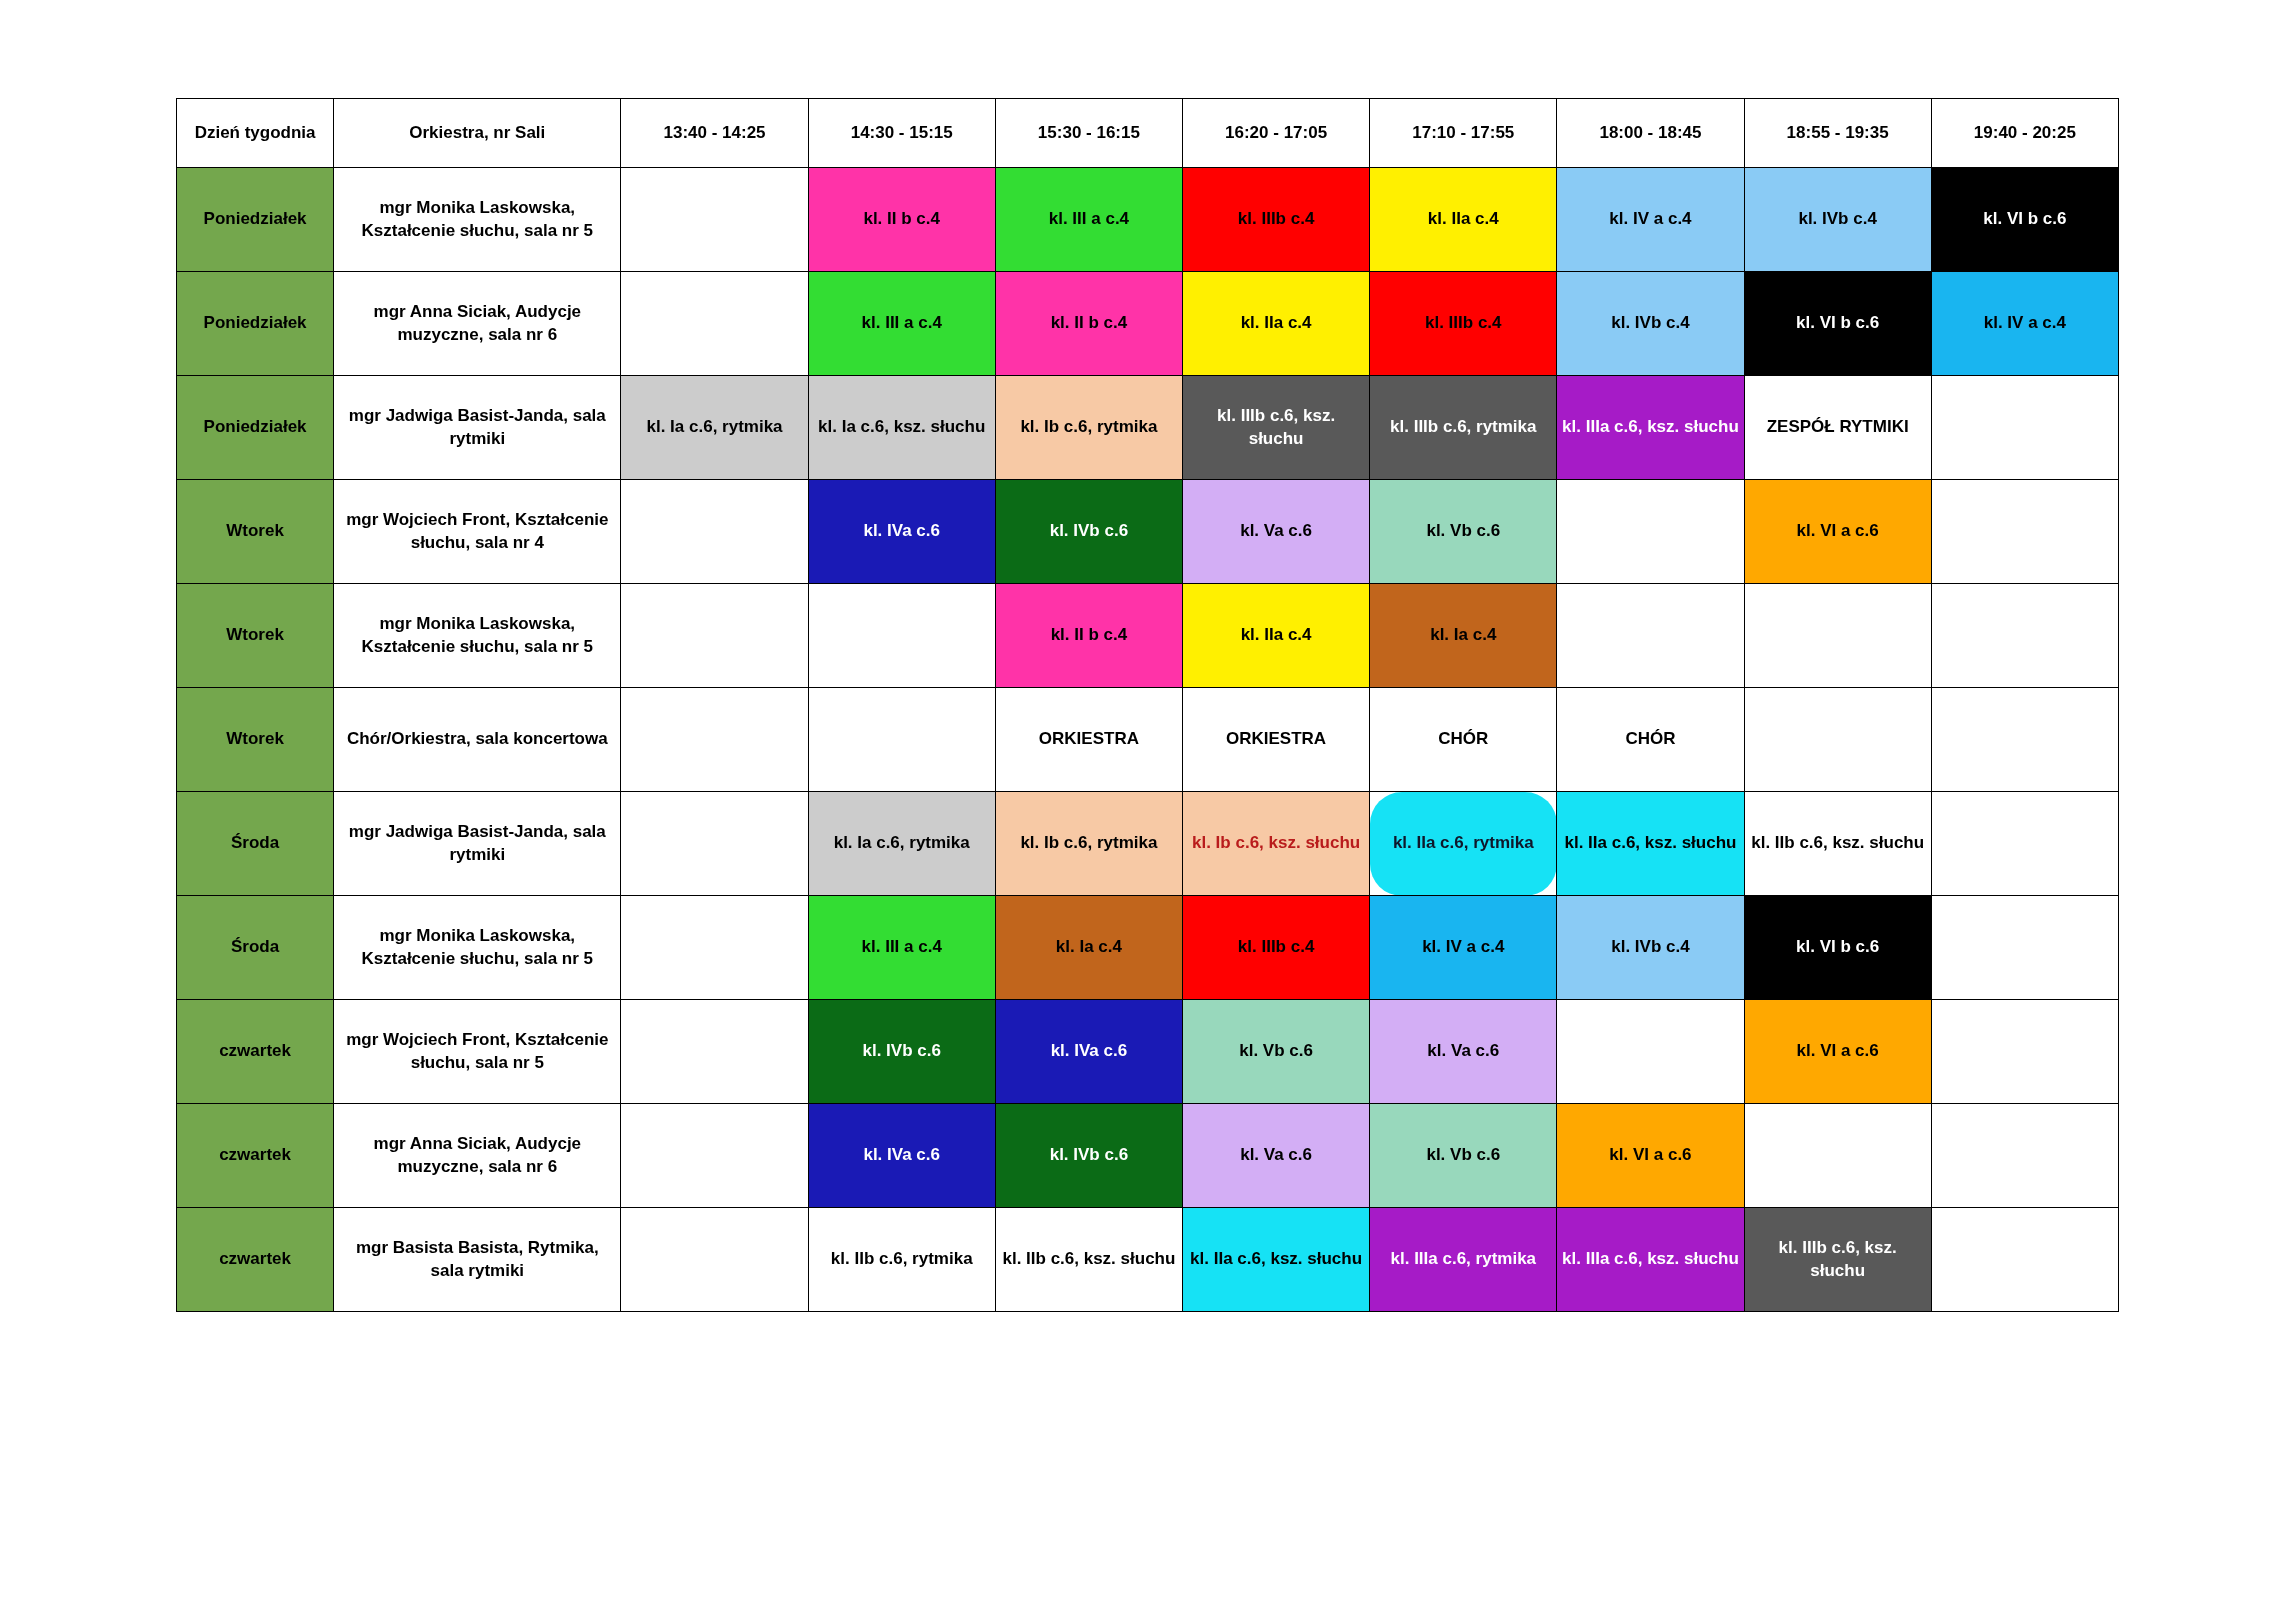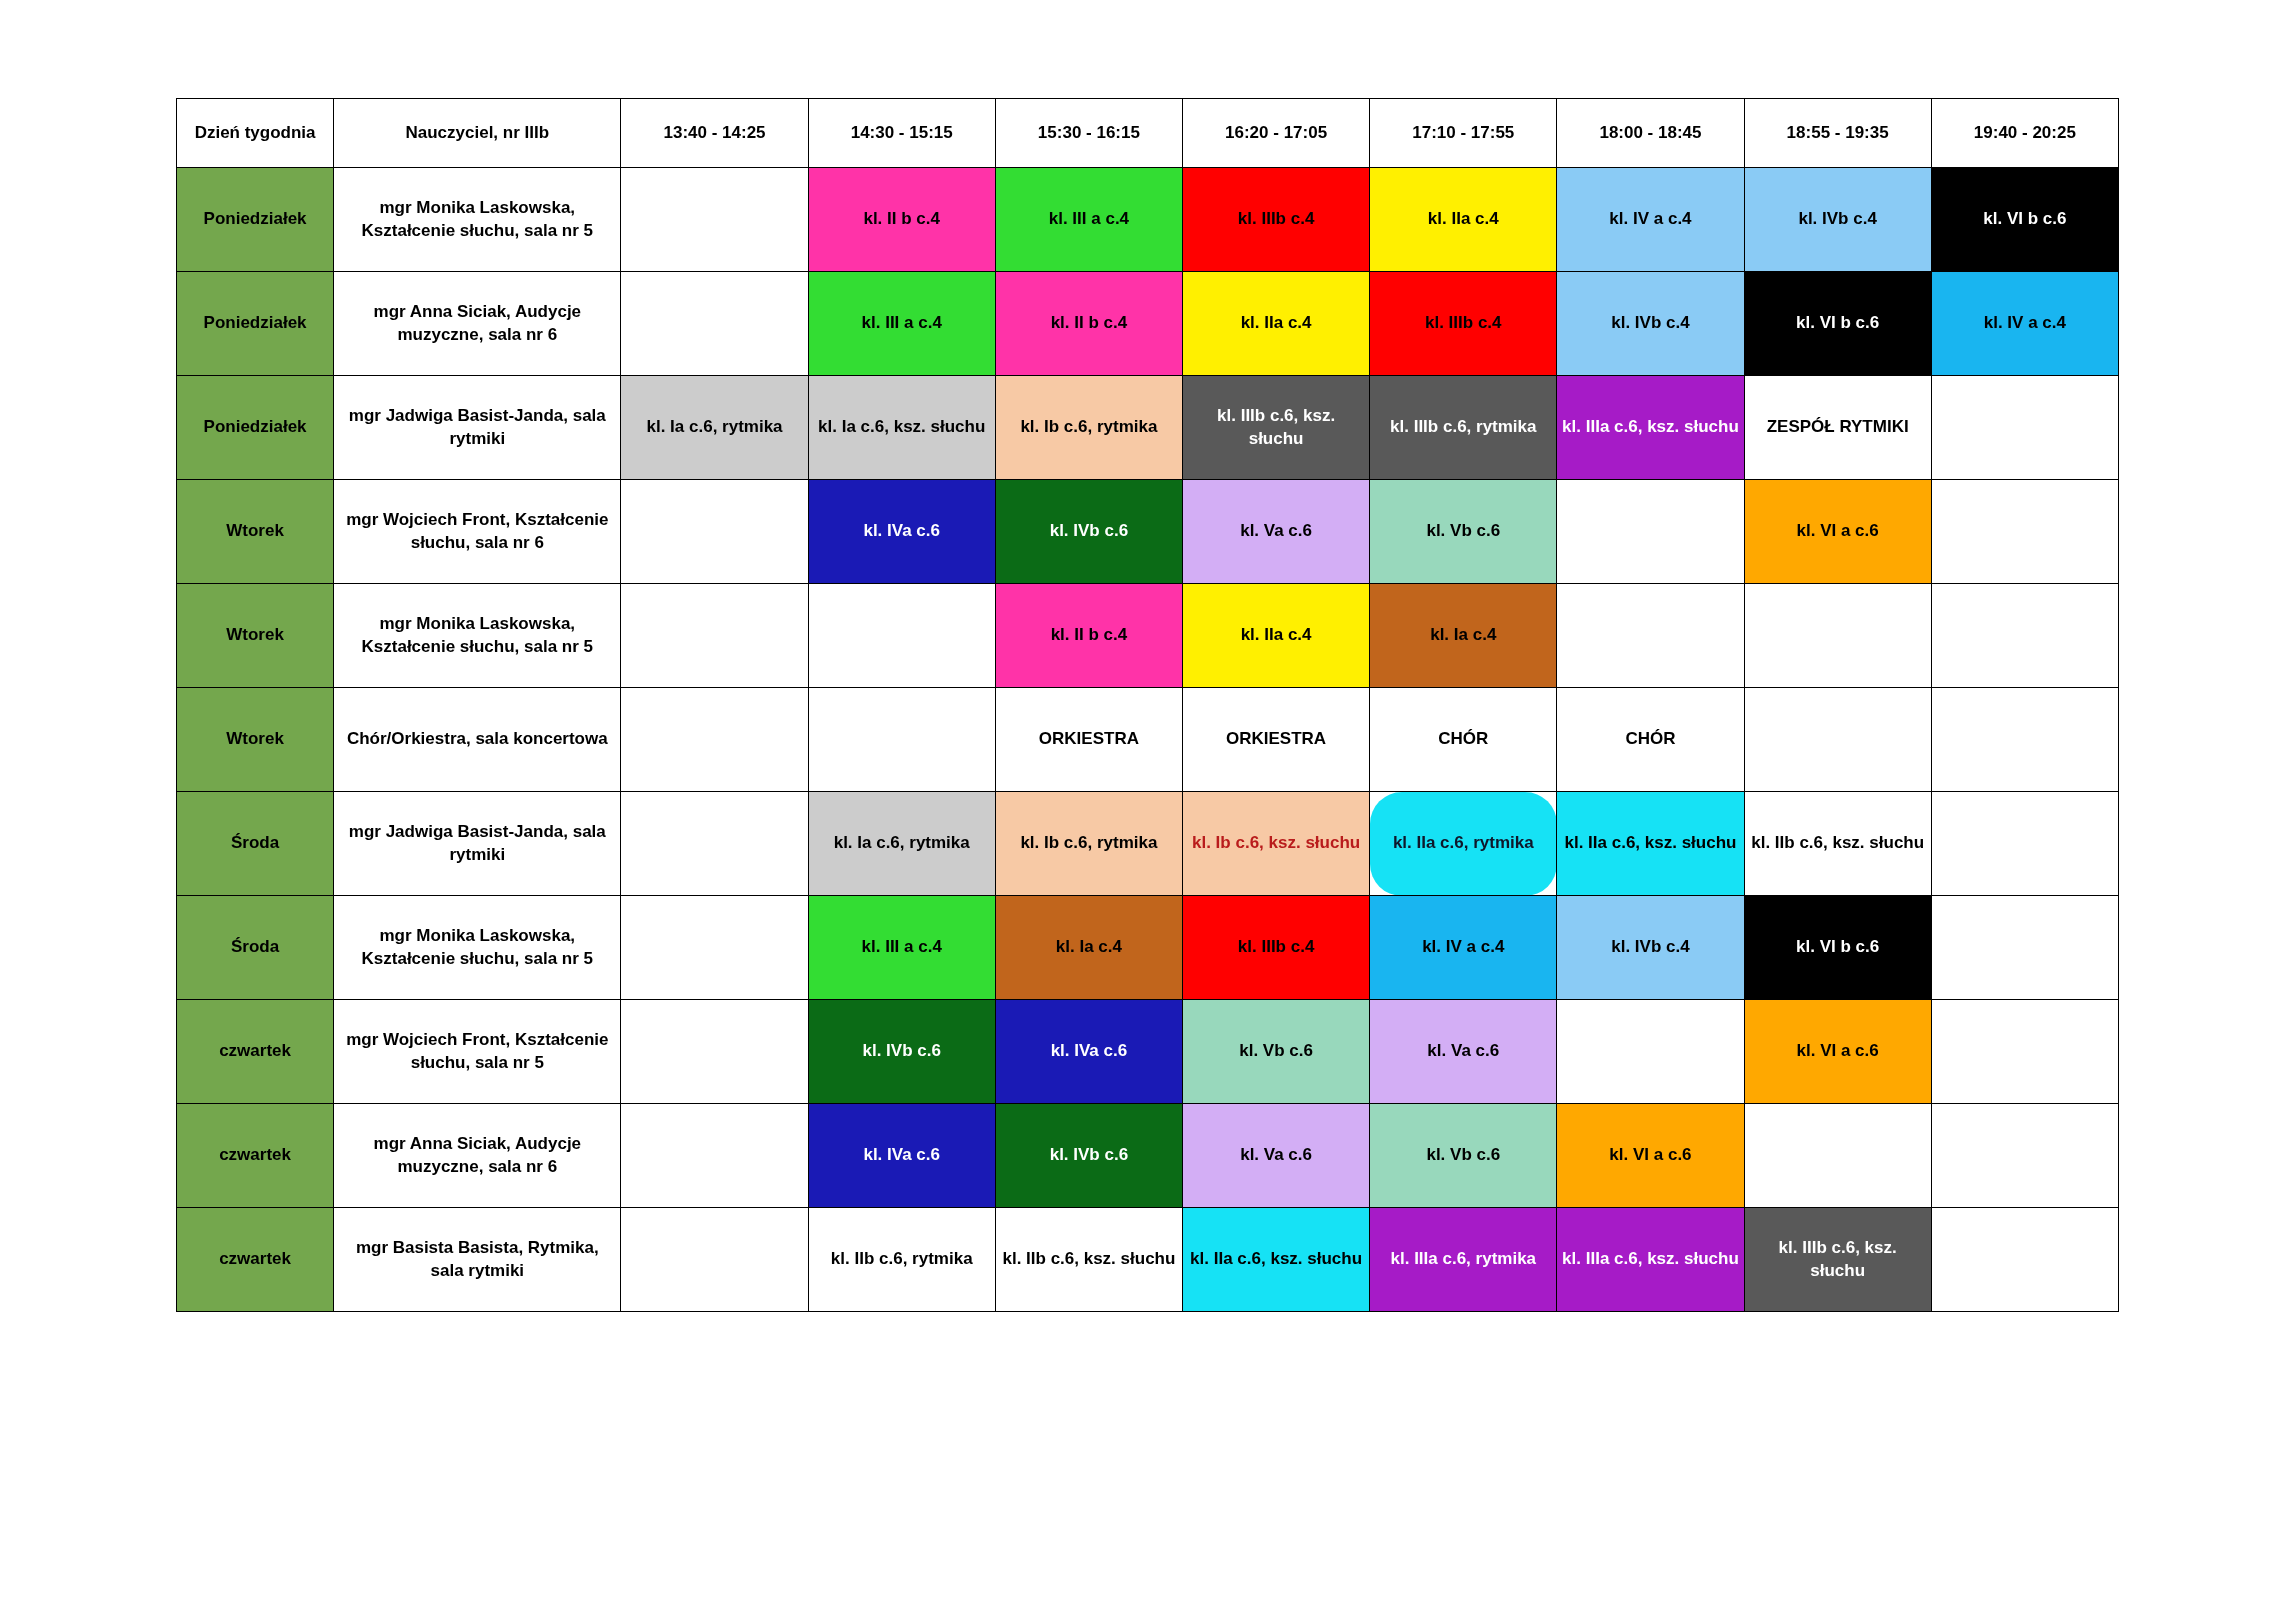--- a/index.html
+++ b/index.html
@@ -73,21 +73,21 @@
         <col class="c-slot">
         <col class="c-slot">
       <col class="c-slot">
         <col class="c-slot">
         <col class="c-slot">
         <col class="c-slot">
     </colgroup>
     <thead>
       <tr id="header-row">
           <th>Dzień tygodnia</th>
-          <th>Nauczyciel, nr IIIb</th>
+          <th>Orkiestra, nr Sali</th>
           <th>13:40 - 14:25</th>
           <th>14:30 - 15:15</th>
           <th>15:30 - 16:15</th>
           <th>16:20 - 17:05</th>
           <th>17:10 - 17:55</th>
           <th>18:00 - 18:45</th>
           <th>18:55 - 19:35</th>
           <th>19:40 - 20:25</th>
         </tr>
     </thead>
@@ -123,21 +123,21 @@
           <td class="cell" style="background: rgb(204, 204, 204); color: rgb(0, 0, 0);">kl. Ia c.6, ksz. słuchu</td>
           <td class="cell" style="background: rgb(247, 201, 165); color: rgb(0, 0, 0);">kl. Ib c.6, rytmika</td>
           <td class="cell" style="background: rgb(89, 89, 89); color: rgb(255, 255, 255);">kl. IIIb c.6, ksz. słuchu</td>
           <td class="cell" style="background: rgb(89, 89, 89); color: rgb(255, 255, 255);">kl. IIIb c.6, rytmika</td>
           <td class="cell" style="background: rgb(166, 27, 199); color: rgb(255, 255, 255);">kl. IIIa c.6, ksz. słuchu</td>
           <td class="cell" style="background: rgb(255, 255, 255); color: rgb(0, 0, 0);">ZESPÓŁ RYTMIKI</td>
           <td class="cell empty" style="background: rgb(255, 255, 255); color: rgb(0, 0, 0);"></td>
         </tr>
         <tr>
           <td class="day" style="background: rgb(116, 167, 77);">Wtorek</td>
-          <td class="teacher">mgr Wojciech Front, Kształcenie słuchu,  sala nr 6</td>
+          <td class="teacher">mgr Wojciech Front, Kształcenie słuchu,  sala nr 4</td>
           <td class="cell empty" style="background: rgb(255, 255, 255); color: rgb(0, 0, 0);"></td>
           <td class="cell" style="background: rgb(26, 26, 181); color: rgb(255, 255, 255);">kl. IVa c.6</td>
           <td class="cell" style="background: rgb(11, 107, 22); color: rgb(255, 255, 255);">kl. IVb c.6</td>
           <td class="cell" style="background: rgb(211, 174, 245); color: rgb(0, 0, 0);">kl. Va c.6</td>
           <td class="cell" style="background: rgb(152, 216, 188); color: rgb(0, 0, 0);">kl. Vb c.6</td>
           <td class="cell empty" style="background: rgb(255, 255, 255); color: rgb(0, 0, 0);"></td>
           <td class="cell" style="background: rgb(255, 168, 0); color: rgb(0, 0, 0);">kl. VI a c.6</td>
           <td class="cell empty" style="background: rgb(255, 255, 255); color: rgb(0, 0, 0);"></td>
         </tr>
         <tr>

